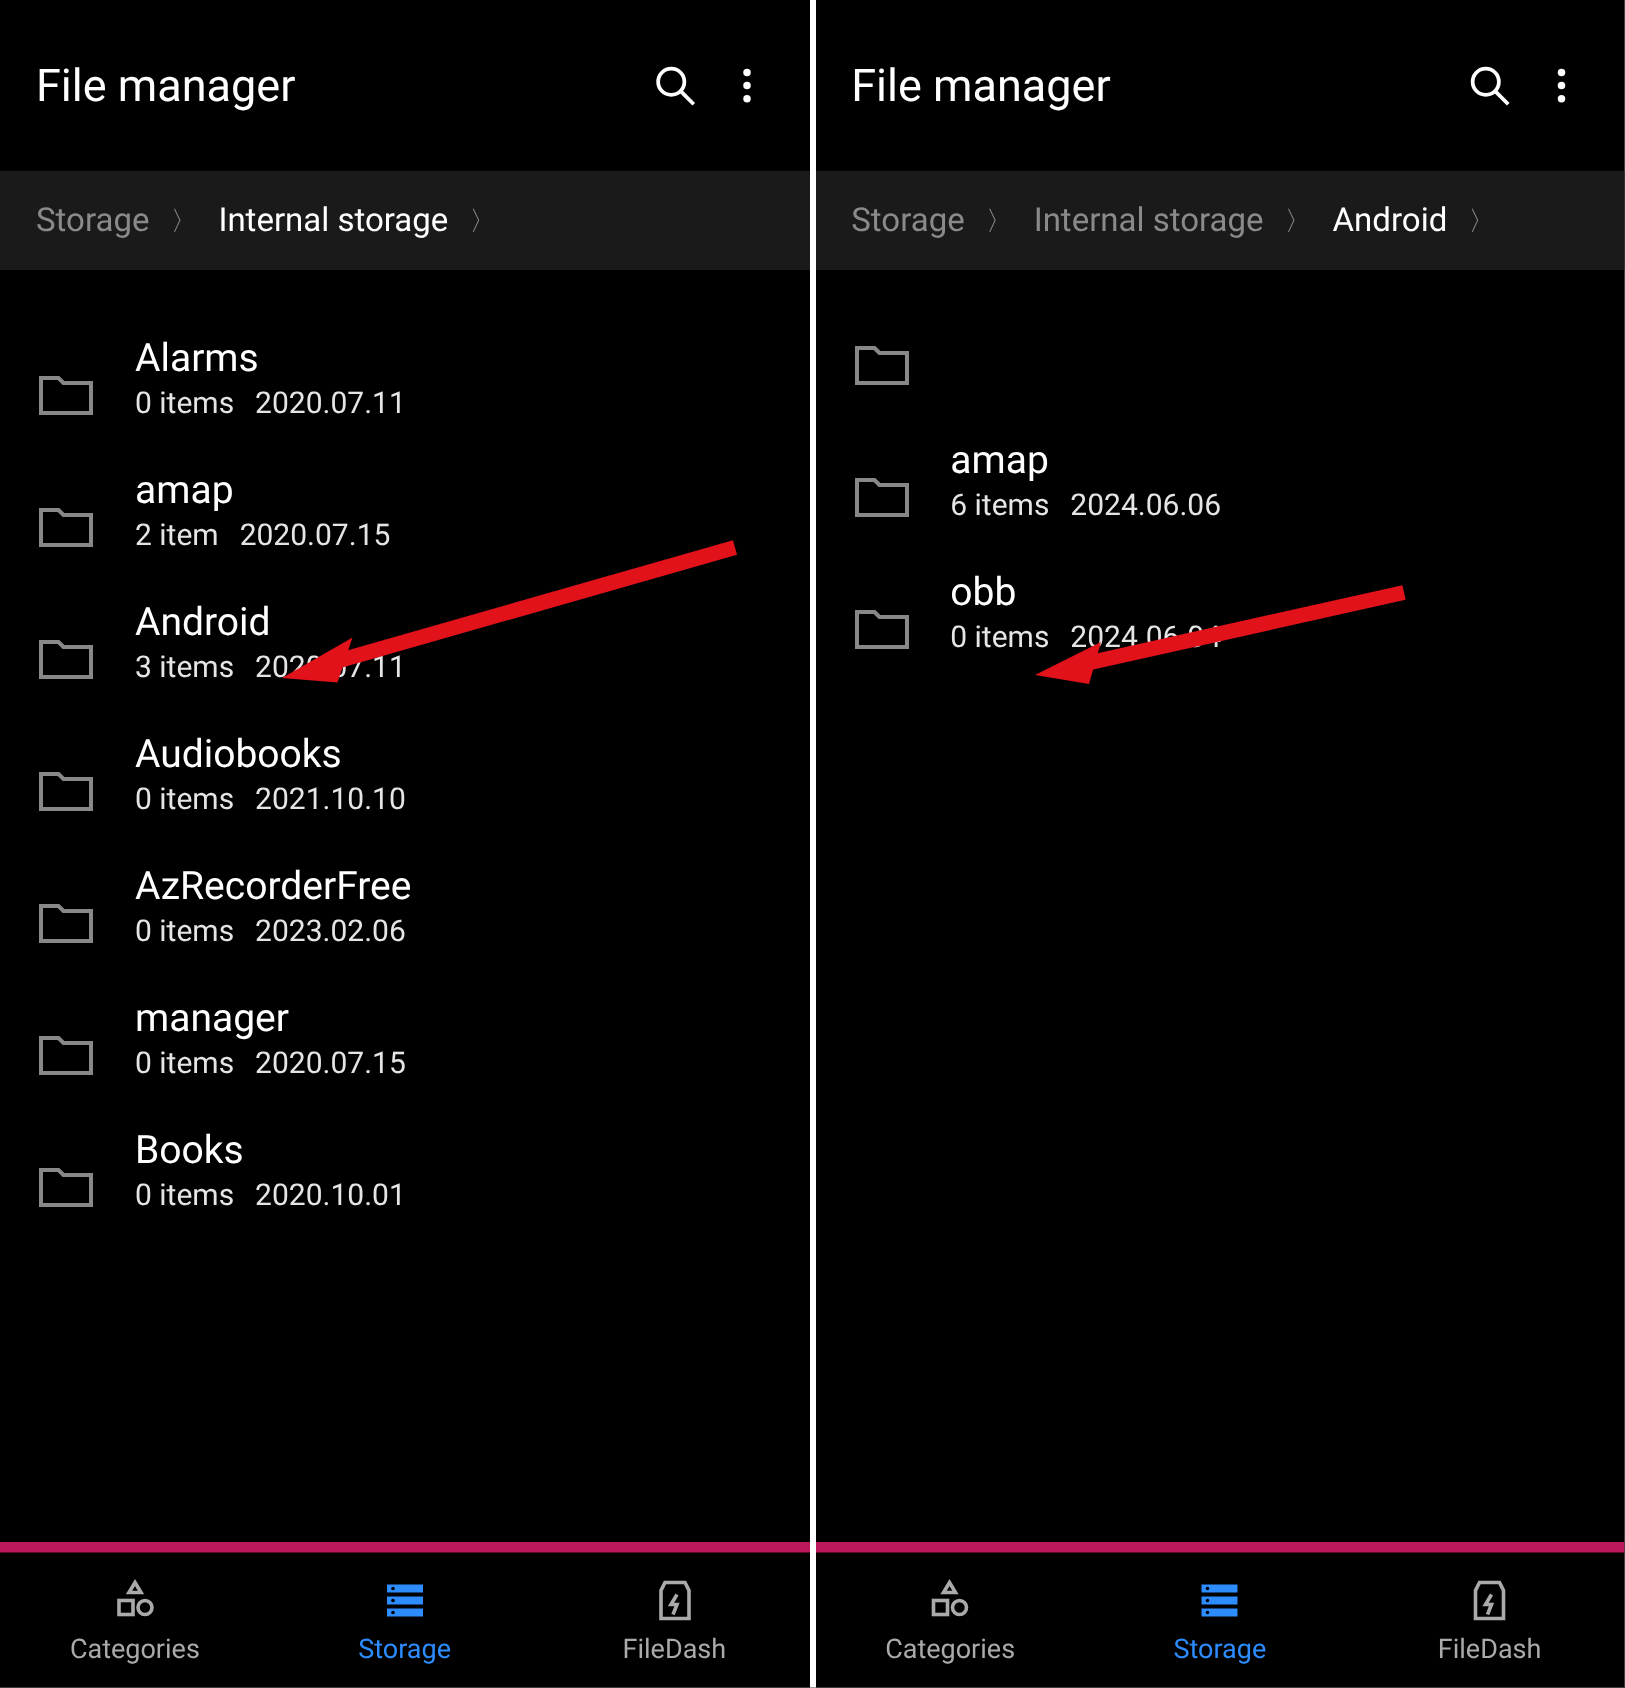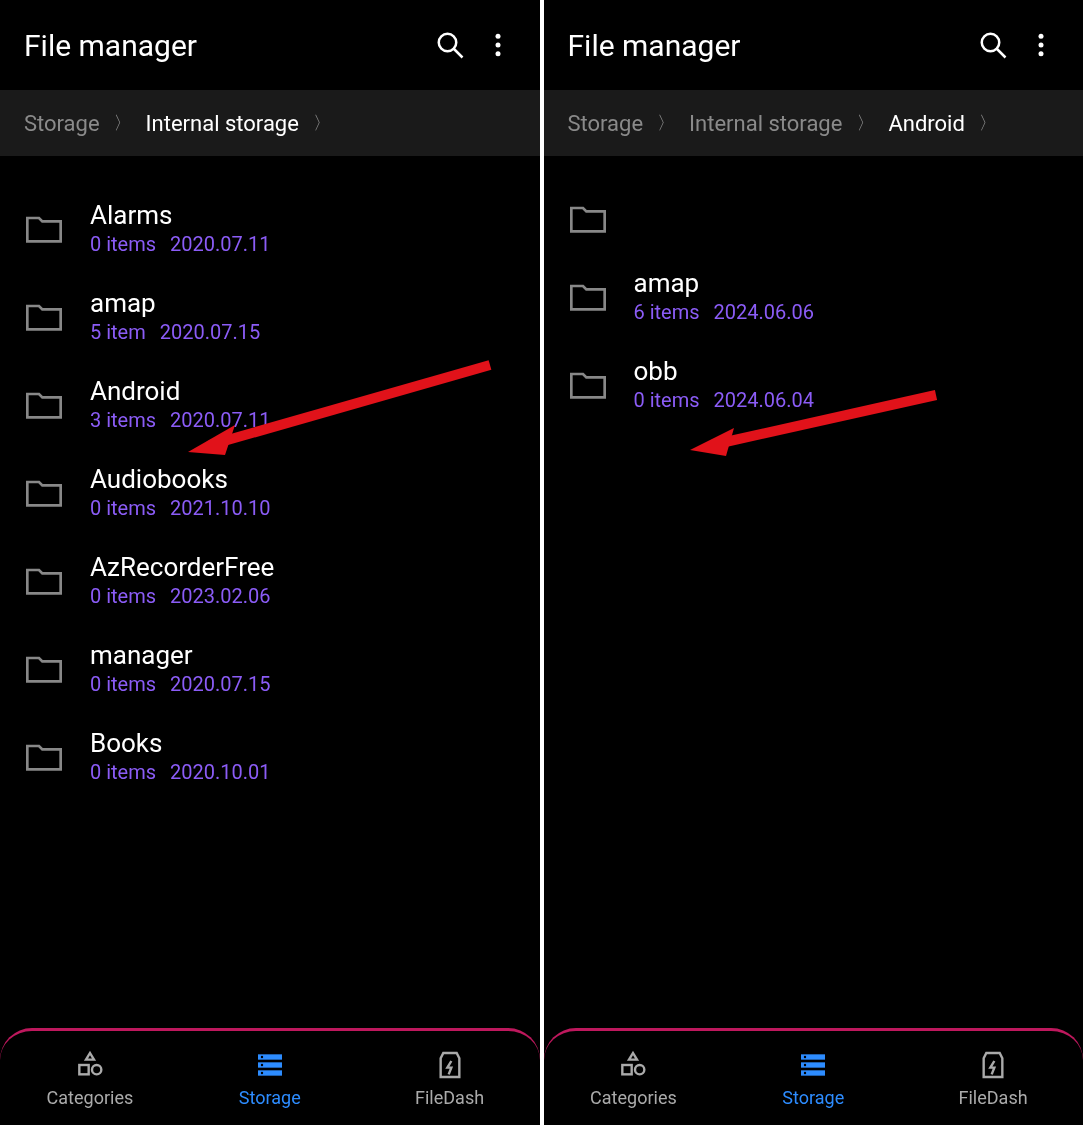--- a/index.html
+++ b/index.html
@@ -17,21 +17,21 @@
   background: #000;
   display: flex;
   flex-direction: column;
   position: relative;
   overflow: hidden;
 }
 .pane-left { border-right: 2px solid #fff; }
 .pane-right { border-left: 2px solid #fff; }
 
 .topbar {
-  height: 90px;
+  height: 114px;
   display: flex;
   align-items: center;
   padding: 0 18px 0 24px;
 }
 .app-title {
   color: #fff;
   font-size: 30px;
   font-weight: 400;
   flex: 1;
 }
@@ -59,50 +59,49 @@
 .crumb.active { color: #fff; }
 .chevron { color: #8a8a8a; font-size: 18px; }
 
 .file-list {
   flex: 1;
   overflow: hidden;
   padding-top: 28px;
 }
 .file-item {
   display: flex;
-  align-items: center;
+  align-items: flex-end;
   padding: 16px 24px;
   gap: 26px;
   cursor: pointer;
 }
 .folder-icon {
   width: 40px;
   height: 36px;
   flex-shrink: 0;
   color: #888;
 }
 .folder-icon svg { width: 100%; height: 100%; }
 .file-meta { flex: 1; }
 .file-name {
   color: #fff;
   font-size: 26px;
   font-weight: 400;
   margin-bottom: 2px;
 }
 .file-sub {
-  color: #8b5cf6;
+  color: #e5e5e5;
   font-size: 20px;
 }
 .file-sub .count { margin-right: 14px; }
 
 .bottom-nav {
   height: 97px;
-  border-top: 3px solid #be185d;
-  display: flex;
-  border-radius: 32px;
+  border-top: 7px solid #be185d;
+  display: flex;
 }
 .nav-item {
   flex: 1;
   display: flex;
   flex-direction: column;
   align-items: center;
   justify-content: center;
   gap: 6px;
   color: #aaa;
   cursor: pointer;
@@ -154,21 +153,21 @@
         <div class="file-name">Alarms</div>
         <div class="file-sub"><span class="count">0 items</span><span>2020.07.11</span></div>
       </div>
     </div>
     <div class="file-item">
       <div class="folder-icon"><svg viewBox="0 0 24 20" fill="none" stroke="currentColor" stroke-width="1.6">
             <path d="M2 4 L2 18 L22 18 L22 6 L11 6 L9 4 Z"></path>
           </svg></div>
       <div class="file-meta">
         <div class="file-name">amap</div>
-        <div class="file-sub"><span class="count">5 item</span><span>2020.07.15</span></div>
+        <div class="file-sub"><span class="count">2 item</span><span>2020.07.15</span></div>
       </div>
     </div>
     <div class="file-item">
       <div class="folder-icon"><svg viewBox="0 0 24 20" fill="none" stroke="currentColor" stroke-width="1.6">
             <path d="M2 4 L2 18 L22 18 L22 6 L11 6 L9 4 Z"></path>
           </svg></div>
       <div class="file-meta">
         <div class="file-name">Android</div>
         <div class="file-sub"><span class="count">3 items</span><span>2020.07.11</span></div>
       </div>

